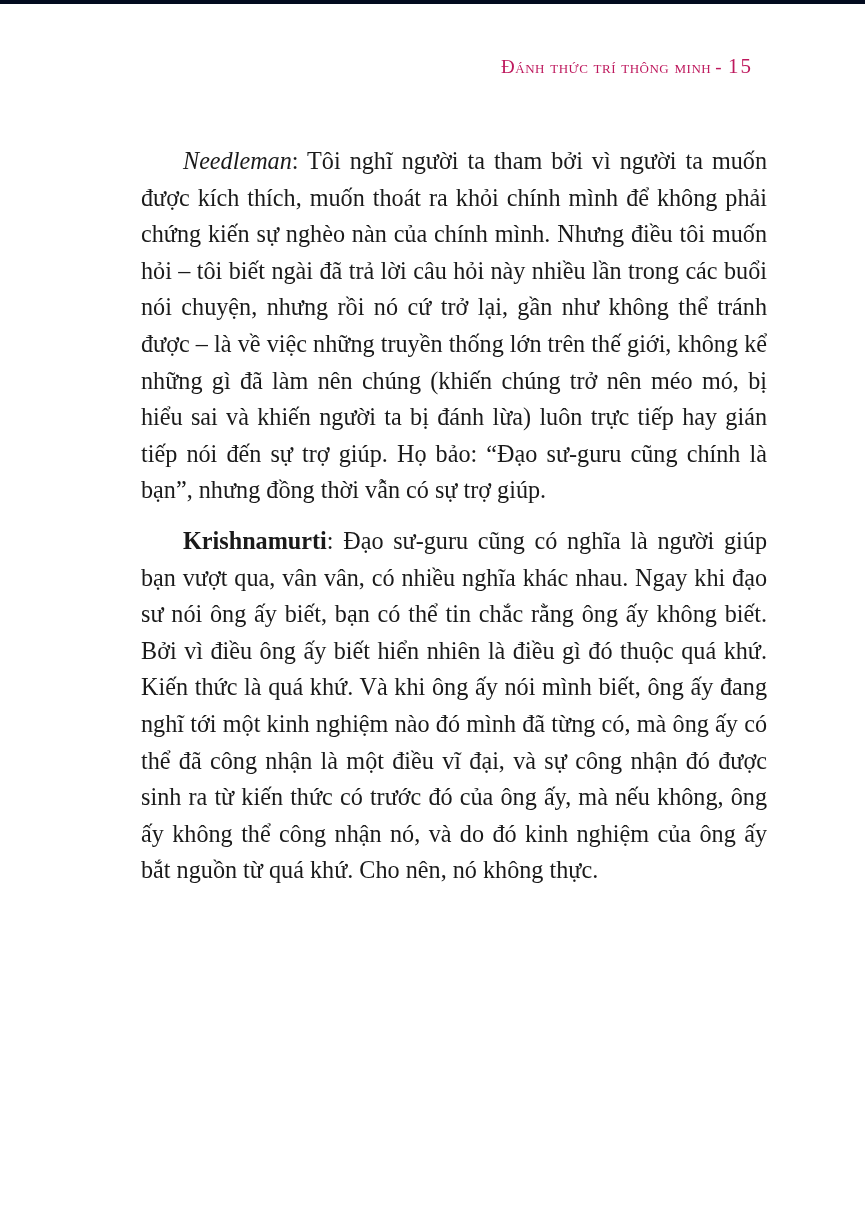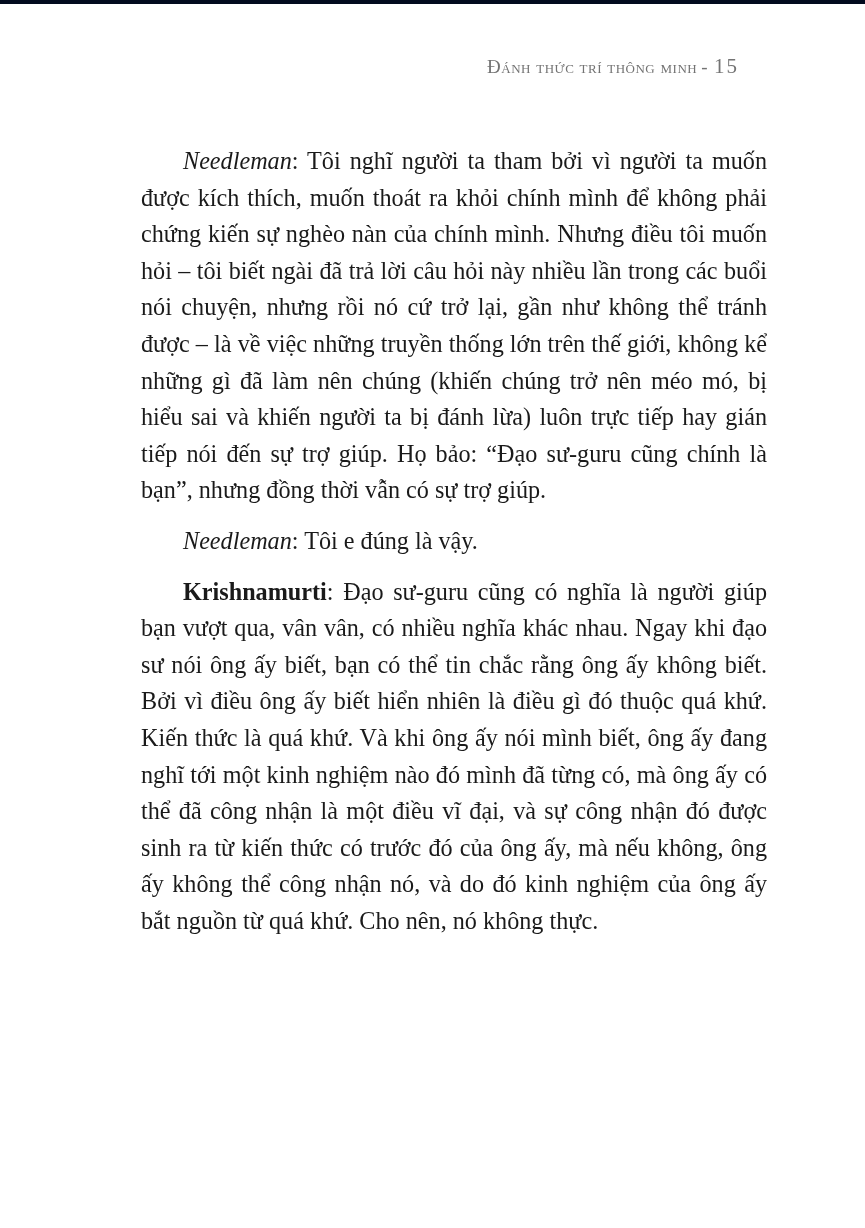--- a/index.html
+++ b/index.html
@@ -7,23 +7,23 @@
     width: 865px; height: 1228px; overflow: hidden;
     background: #ffffff; position: relative;
     font-family: "Liberation Serif", "DejaVu Serif", serif;
     color: #1a1a1a;
   }
   .top-bar {
     position: absolute; left: 0; top: 0; width: 865px; height: 4px;
     background: #020a1e;
   }
   .running-header {
-    position: absolute; top: 54px; right: 126px;
+    position: absolute; top: 54px; right: 112px;
     font-size: 19px; letter-spacing: 0.5px;
-    font-variant: small-caps; color: #737373;
+    font-variant: small-caps; color: #be185d;
     white-space: nowrap;
     text-align: center;
   }
   .running-header .sep { margin: 0 6px 0 4px; }
   .running-header .page-num { font-variant: normal; font-size: 21px; letter-spacing: 2px; }
   .body-text {
     position: absolute; left: 141px; top: 143px; width: 628px;
     font-size: 24.2px; line-height: 36.6px;
     text-align: justify;
   }
@@ -39,16 +39,15 @@
 <div class="running-header">
   <span>Đánh thức trí thông minh</span><span class="sep">-</span><span class="page-num">15</span>
 </div>
 
 <div class="body-text">
   <p class="para"><span class="speaker-n">Needleman</span><span>: </span><span>Tôi nghĩ người ta tham bởi vì người ta muốn được kích thích, muốn thoát ra khỏi chính mình để không phải chứng kiến sự nghèo nàn của chính mình. Nhưng điều tôi muốn hỏi – tôi biết ngài đã trả lời câu hỏi này nhiều lần trong các buổi nói chuyện, nhưng rồi nó cứ trở lại, gần như không thể tránh được – là về việc những truyền thống lớn trên thế giới, không kể những gì đã làm nên chúng (khiến chúng trở nên méo mó, bị hiểu sai và khiến người ta bị đánh lừa) luôn trực tiếp hay gián tiếp nói đến sự trợ giúp. Họ bảo: “Đạo sư-guru cũng chính là bạn”, nhưng đồng thời vẫn có sự trợ giúp.</span></p>
 
 
 
 
-  <p class="para"><span class="speaker-n">Needleman</span><span>: </span><span>Tôi e đúng là vậy.</span></p>
 
   <p class="para"><span class="speaker-k">Krishnamurti</span><span>: </span><span>Đạo sư-guru cũng có nghĩa là người giúp bạn vượt qua, vân vân, có nhiều nghĩa khác nhau. Ngay khi đạo sư nói ông ấy biết, bạn có thể tin chắc rằng ông ấy không biết. Bởi vì điều ông ấy biết hiển nhiên là điều gì đó thuộc quá khứ. Kiến thức là quá khứ. Và khi ông ấy nói mình biết, ông ấy đang nghĩ tới một kinh nghiệm nào đó mình đã từng có, mà ông ấy có thể đã công nhận là một điều vĩ đại, và sự công nhận đó được sinh ra từ kiến thức có trước đó của ông ấy, mà nếu không, ông ấy không thể công nhận nó, và do đó kinh nghiệm của ông ấy bắt nguồn từ quá khứ. Cho nên, nó không thực.</span></p>
 </div>
 
 </body></html>

